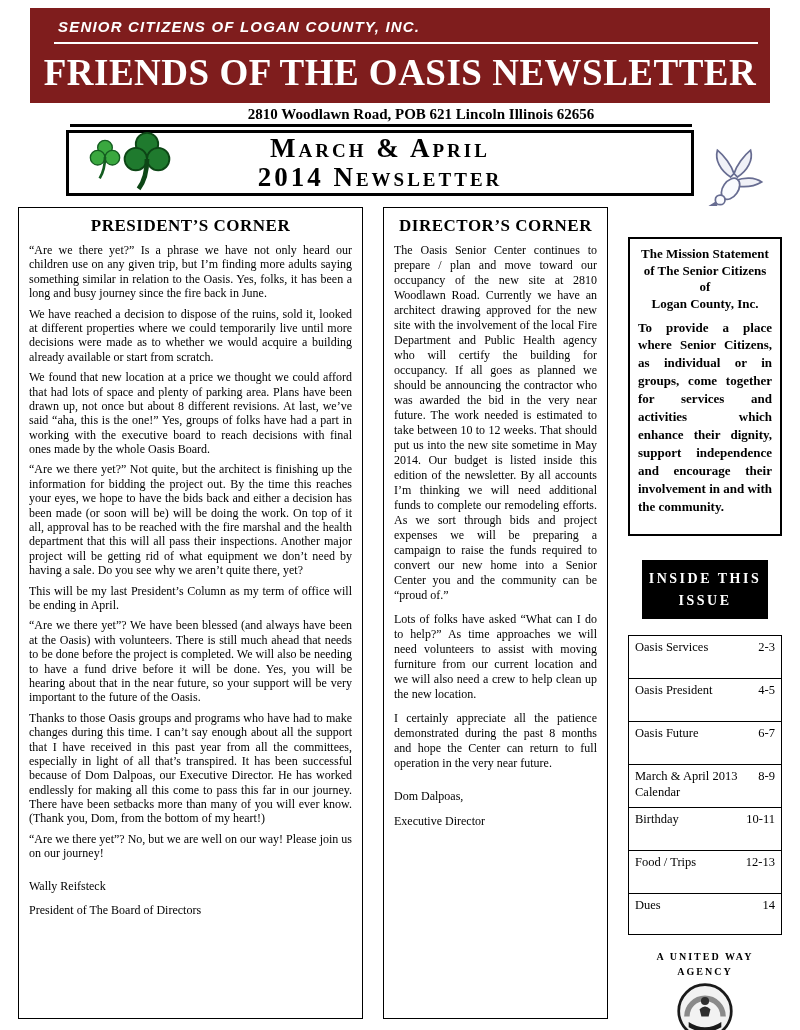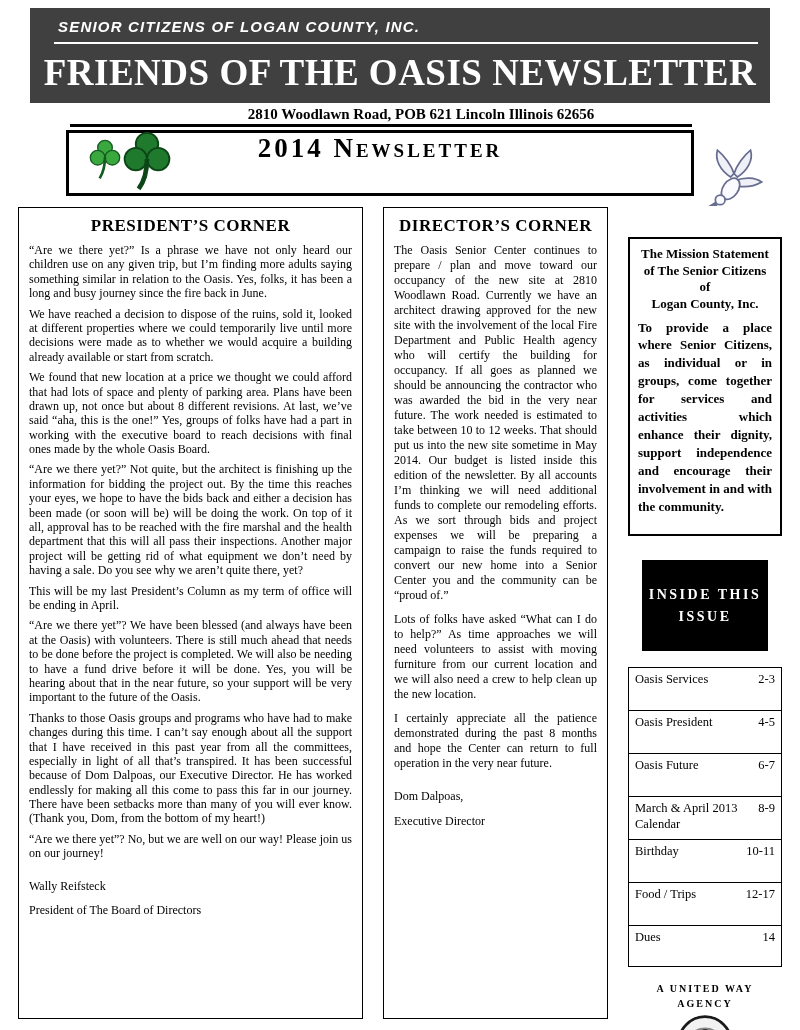--- a/index.html
+++ b/index.html
@@ -3,21 +3,21 @@
 <meta charset="utf-8">
 <style>
   * { margin:0; padding:0; box-sizing:border-box; }
   html,body { background:#fff; }
   .page {
     position:relative; width:800px; height:1030px; background:#fff;
     font-family:"Liberation Serif", serif; color:#000; overflow:hidden;
     margin:0 auto;
   }
   
-  .masthead { position:absolute; left:30px; top:8px; width:740px; background:#404040; color:#fff; }
+  .masthead { position:absolute; left:30px; top:8px; width:740px; background:#7f1d1d; color:#fff; }
   .org-line {
     font-family:"Liberation Sans", sans-serif; font-style:italic; font-weight:bold;
     font-size:15px; letter-spacing:1.2px; padding:10px 0 7px 28px;
   }
   .masthead-rule { border-bottom:2px solid #fff; margin:0 12px 0 24px; }
   .newsletter-title {
     font-size:37px; font-weight:bold; text-align:center; letter-spacing:0.5px;
     padding:7px 0 9px; font-family:"Liberation Serif", serif;
   }
   
@@ -42,21 +42,21 @@
   .col-president p { font-size:12px; line-height:1.2; text-align:justify; margin:0 0 6px; }
   .col-director p { font-size:12px; line-height:1.25; text-align:justify; margin:0 0 9px; }
   .sig-block { margin-top:18px; }
   .sig-block p { margin:0 0 10px !important; text-align:left !important; }
   
   .mission-box { margin-top:30px; border:2px solid #000; padding:7px 8px 18px; }
   .mission-title div { text-align:center; font-weight:bold; font-size:13px; line-height:1.28; }
   .mission-body { font-weight:bold; font-size:13px; line-height:1.38; text-align:justify; margin-top:6px; }
   .inside-issue {
     margin:24px 14px 0; background:#000; color:#fff; text-align:center;
-    font-weight:bold; font-size:14px; letter-spacing:2.5px; line-height:1.55; padding:24px 6px;
+    font-weight:bold; font-size:14px; letter-spacing:2.5px; line-height:1.55; padding:8px 6px;
   }
   .toc { margin-top:16px; border:1px solid #000; }
   .toc-row {
     display:flex; justify-content:space-between; align-items:flex-start;
     min-height:43px; padding:4px 6px 0 6px; border-bottom:1px solid #000; font-size:12.5px;
   }
   .toc-row:last-child { border-bottom:none; min-height:40px; }
   .toc-label { flex:1; line-height:1.25; }
   .toc-pages { margin-left:6px; white-space:nowrap; }
   .united-way { margin-top:14px; text-align:center; }
@@ -86,20 +86,21 @@
         <path d="M30 30 C30 44 27 54 22 62" stroke="#145c20" stroke-width="4" fill="none"></path>
       </svg>
       <svg class="sham-big" width="56" height="62" viewBox="0 0 60 66">
         <circle cx="30" cy="16" r="12" fill="#1f7a2e" stroke="#0d4616" stroke-width="2"></circle>
         <circle cx="18" cy="32" r="12" fill="#1f7a2e" stroke="#0d4616" stroke-width="2"></circle>
         <circle cx="42" cy="32" r="12" fill="#1f7a2e" stroke="#0d4616" stroke-width="2"></circle>
         <path d="M30 32 C30 46 27 56 21 64" stroke="#0d4616" stroke-width="5" fill="none"></path>
       </svg>
     </div>
     <div class="banner-text">
+      <div>March &amp; April</div>
       <div>2014 Newsletter</div>
     </div>
   </div>
 
   <div class="dove">
     <svg width="72" height="76" viewBox="0 0 100 110">
       <path d="M45 45 C30 35 22 20 26 6 C36 14 46 28 50 40 Z" fill="#f0f1f7" stroke="#676c91" stroke-width="2.5"></path>
       <path d="M55 45 C70 35 78 20 74 6 C64 14 54 28 50 40 Z" fill="#f0f1f7" stroke="#676c91" stroke-width="2.5"></path>
       <path d="M52 50 C65 45 80 45 90 52 C80 58 66 60 54 58 Z" fill="#f0f1f7" stroke="#676c91" stroke-width="2.5"></path>
       <ellipse cx="45" cy="62" rx="11" ry="17" transform="rotate(35 45 62)" fill="#fafbfe" stroke="#676c91" stroke-width="2.5"></ellipse>
@@ -166,21 +167,21 @@
         <div class="toc-row">
           <span class="toc-label">March &amp; April 2013 Calendar</span>
           <span class="toc-pages">8-9</span>
         </div>
         <div class="toc-row">
           <span class="toc-label">Birthday</span>
           <span class="toc-pages">10-11</span>
         </div>
         <div class="toc-row">
           <span class="toc-label">Food / Trips</span>
-          <span class="toc-pages">12-17</span>
+          <span class="toc-pages">12-13</span>
         </div>
         <div class="toc-row">
           <span class="toc-label">Dues</span>
           <span class="toc-pages">14</span>
         </div>
       </div>
 
       <div class="united-way">
         <div class="uw-words">
           <div>A UNITED WAY</div>

